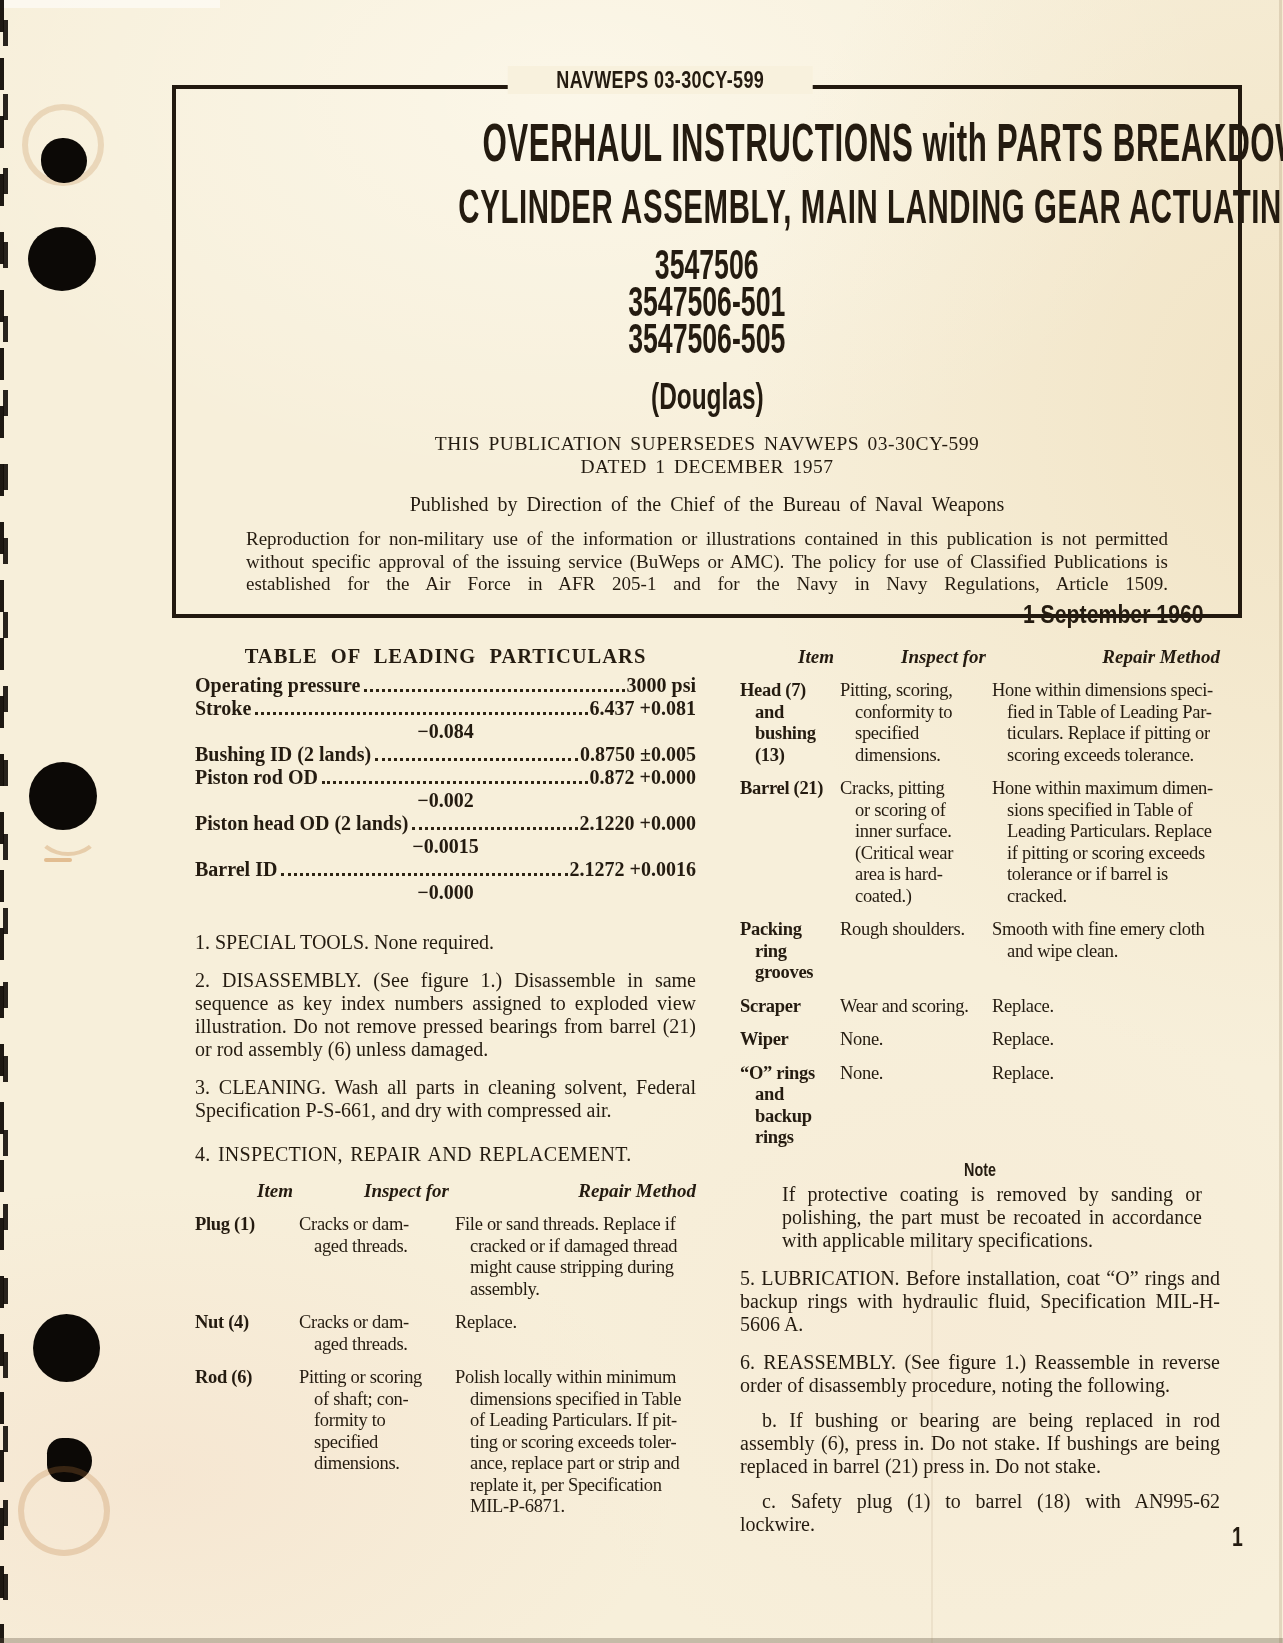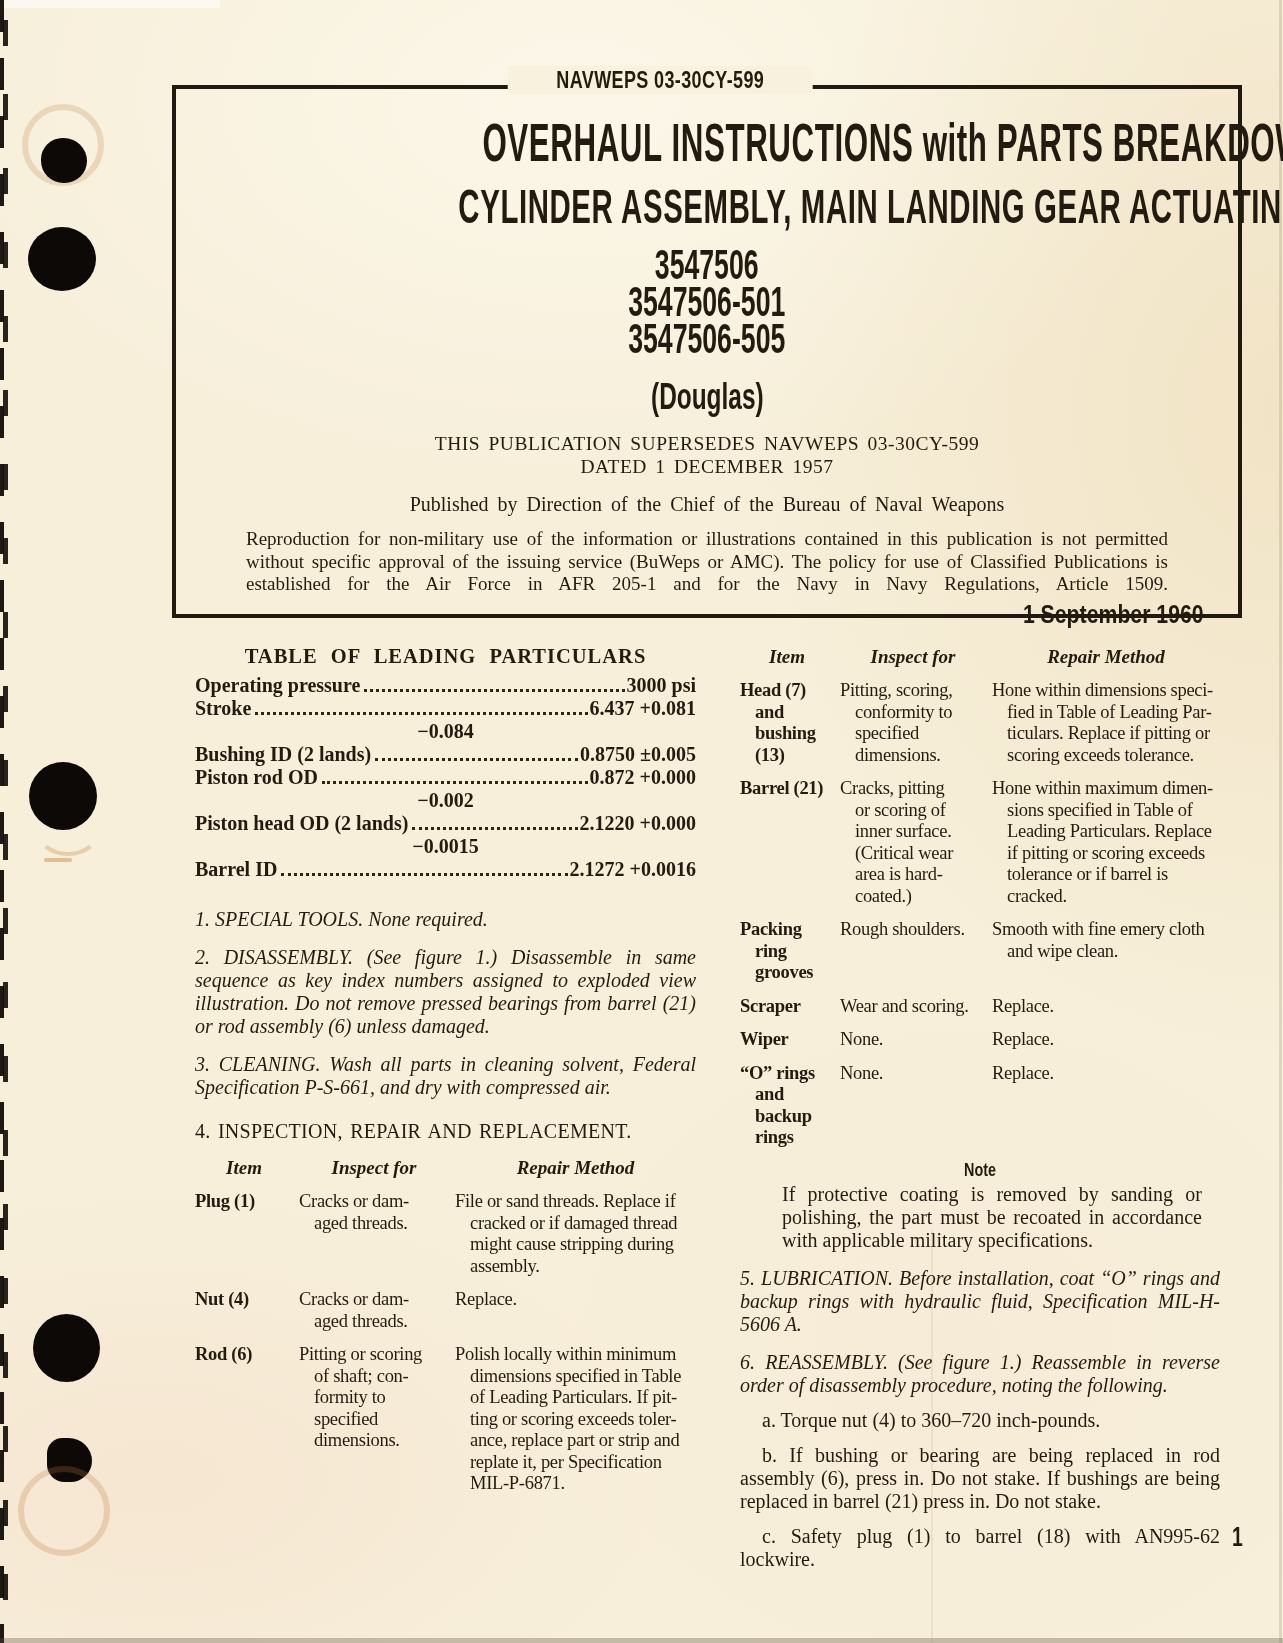--- a/index.html
+++ b/index.html
@@ -60,30 +60,30 @@
   #right-col { position:absolute; left:740px; top:645px; width:480px; font-size:20px; line-height:23px; }
 
   .tlp-title { text-align:center; font-weight:bold; font-size:20.5px; letter-spacing:1px; word-spacing:7px; }
   .tlp { margin-top:6px; }
   .prow { display:flex; align-items:baseline; font-weight:bold; }
   .plabel { white-space:nowrap; }
   .pdots { flex:1; border-bottom:3px dotted #2e2414; margin:0 2px 4px 4px; min-width:18px; }
   .pval { white-space:nowrap; }
   .ptol { text-align:center; font-weight:bold; }
 
-  .para { margin-top:15px; text-align:justify;font-style:italic; }
+  .para { margin-top:15px; text-align:justify; }
   .p-first { margin-top:27px; }
   .h4 { margin-top:21px; letter-spacing:.3px; word-spacing:2px; }
 
   .itable { margin-top:13px; }
   .trow { display:grid; column-gap:6px; margin-top:12px; }
   .ltable .trow { grid-template-columns:98px 150px 1fr; }
   .rtable .trow { grid-template-columns:94px 146px 1fr; }
   .thead { margin-top:0; font-weight:bold; font-style:italic; font-size:19px; }
-  .th { text-align:center; }
+  .th { text-align:right; }
   .td { font-size:18.5px; line-height:21.5px; letter-spacing:-0.3px;
     white-space:pre-line; padding-left:15px; text-indent:-15px; }
   .td.item { font-weight:bold; }
 
   .note-title { margin-top:12px; text-align:center; font-size:18px; line-height:1.1; }
   .note-title .cx { transform:scaleX(.8); }
   .note-body { margin:3px 18px 0 42px; text-align:justify; }
   .abc { margin-top:12px; text-indent:22px; text-align:justify; }
 
   #page-number { position:absolute; left:1230px; top:1522px; font-size:27px; }
@@ -159,20 +159,21 @@
         <span class="plabel">Piston head OD (2 lands)</span>
         <span class="pdots"></span>
         <span class="pval">2.1220 +0.000</span>
       </div>
       <div class="ptol">−0.0015</div>
       <div class="prow">
         <span class="plabel">Barrel ID</span>
         <span class="pdots"></span>
         <span class="pval">2.1272 +0.0016</span>
       </div>
+      <div class="ptol">−0.000</div>
     </div>
 
     <div class="para p-first">1. SPECIAL TOOLS. None required.</div>
     <div class="para">2. DISASSEMBLY. (See figure 1.) Disassemble in same sequence as key index numbers assigned to exploded view illustration. Do not remove pressed bearings from barrel (21) or rod assembly (6) unless damaged.</div>
     <div class="para">3. CLEANING. Wash all parts in cleaning solvent, Federal Specification P-S-661, and dry with compressed air.</div>
     <div class="h4">4. INSPECTION, REPAIR AND REPLACEMENT.</div>
 
     <div class="itable ltable">
       <div class="trow thead">
         <div class="th">Item</div>
@@ -274,21 +275,20 @@
         <div class="td">None.</div>
         <div class="td">Replace.</div>
       </div>
     </div>
 
     <div class="note-title gothic"><span class="cx">Note</span></div>
     <div class="note-body">If protective coating is removed by sanding or polishing, the part must be recoated in accord­ance with applicable military specifications.</div>
 
     <div class="para">5. LUBRICATION. Before installation, coat “O” rings and backup rings with hydraulic fluid, Specification MIL-H-5606 A.</div>
     <div class="para">6. REASSEMBLY. (See figure 1.) Reassemble in re­verse order of disassembly procedure, noting the follow­ing.</div>
-    <div class="abc">a. Torque nut (4) to 360–720 inch-pounds.</div>
     <div class="abc">b. If bushing or bearing are being replaced in rod assembly (6), press in. Do not stake. If bushings are being replaced in barrel (21) press in. Do not stake.</div>
     <div class="abc">c. Safety plug (1) to barrel (18) with AN995-62 lockwire.</div>
   </div>
 
   <div id="page-number" class="gothic">
     <span class="cx">1</span>
   </div>
 
 </div>
 

